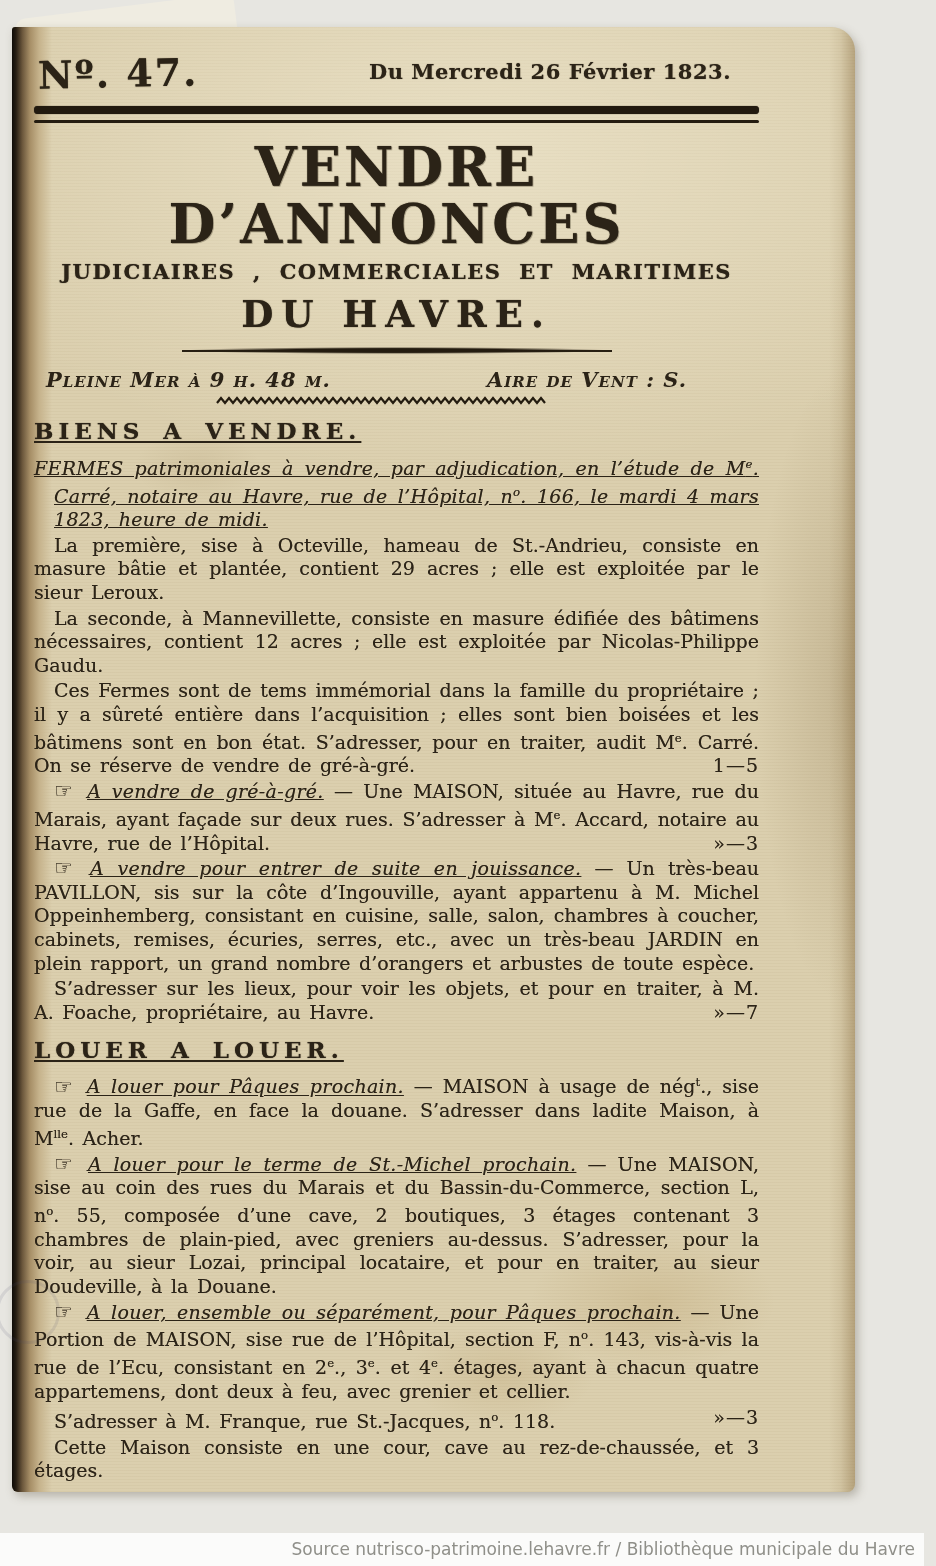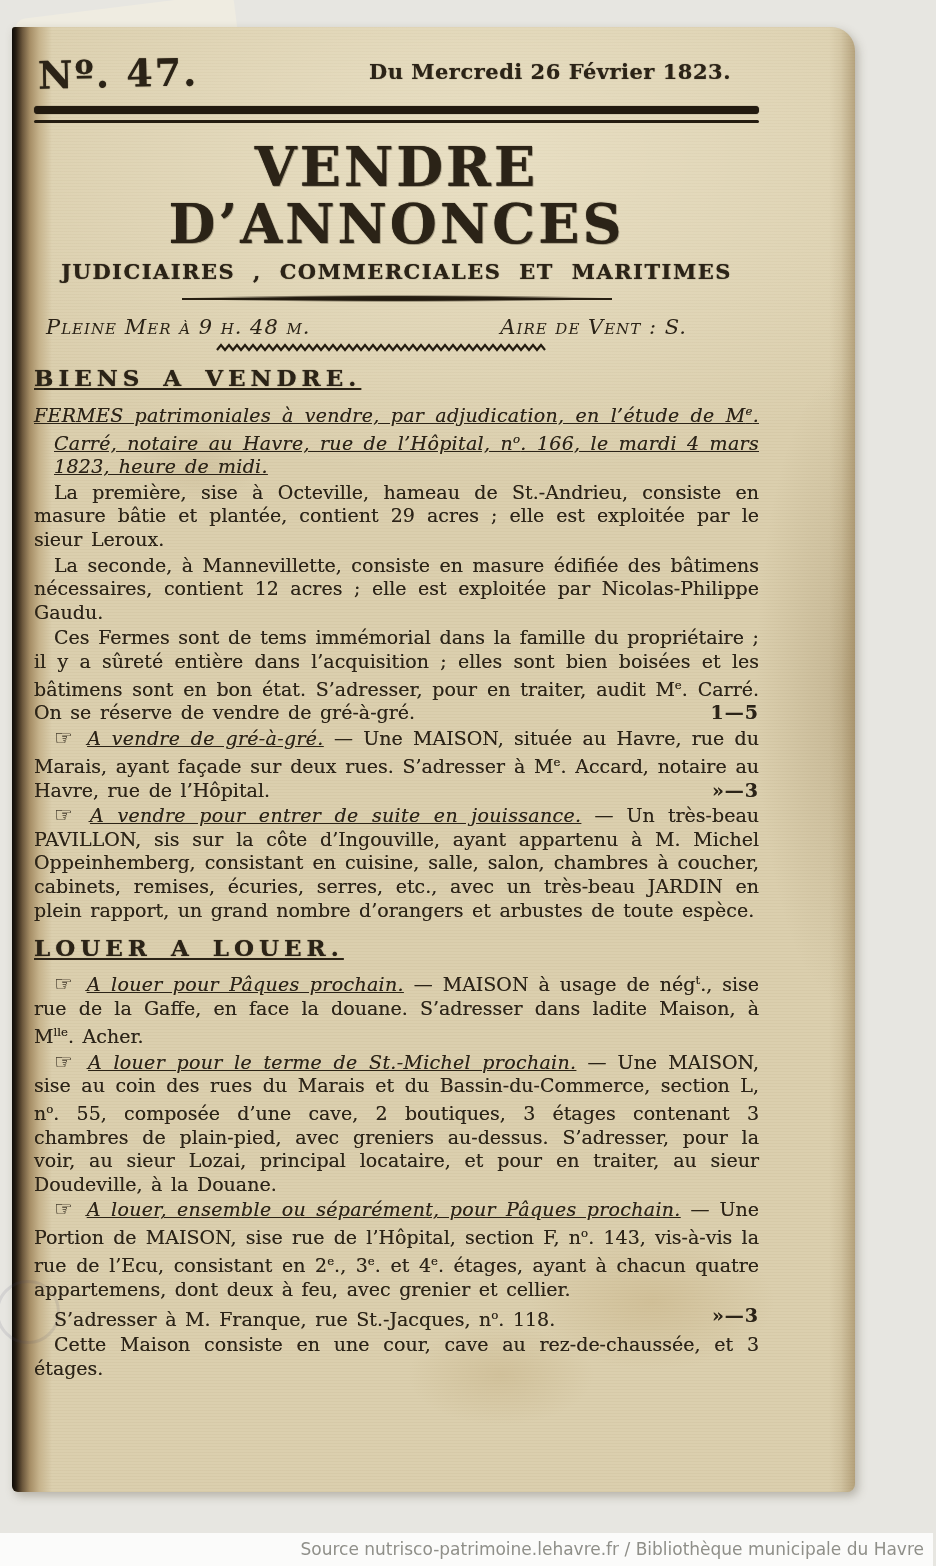--- a/index.html
+++ b/index.html
@@ -79,21 +79,21 @@
   .lens{position:relative;height:9px;width:430px;margin:10px auto 0;}
   .lens::before{
     content:"";position:absolute;left:0;right:0;top:4px;height:2px;background:#271f12;
   }
   .lens::after{
     content:"";position:absolute;left:0;right:0;top:1px;height:7px;
     background:radial-gradient(ellipse closest-side,#241c10 55%,transparent 100%);
   }
   .tide-row{
     display:flex;margin-top:12px;padding-left:12px;
-    font-style:italic;font-weight:normal;font-variant:small-caps;
+    font-style:italic;font-weight:bold;font-variant:small-caps;
     font-size:21px;letter-spacing:1px;
   }
   .wind{margin-left:auto;margin-right:72px;}
   .zz{display:block;line-height:0;}
   .zz-main{margin:4px 0 0 182px;}
   .sec-head{
     margin:12px 0 8px;font-size:23px;font-weight:bold;
     letter-spacing:5px;word-spacing:6px;text-shadow:0 0 1px rgba(36,27,12,.8);text-decoration:underline;
   }
   .sec-paras{margin:0;}
@@ -102,24 +102,24 @@
     word-spacing:2.5px;text-shadow:0 0 .6px rgba(43,35,23,.55);
   }
   .para.hang{padding-left:20px;text-indent:-20px;}
   .para.norm{text-indent:20px;}
   .para i{letter-spacing:.3px;text-decoration:underline;}
   .para sup{font-size:.62em;}
   .hand{
     font-family:"DejaVu Sans",sans-serif;font-style:normal;
     font-size:21px;margin-right:4px;
   }
-  .ref{float:right;font-weight:bold;letter-spacing:1px;padding-left:14px;}
+  .ref{float:right;font-weight:normal;letter-spacing:1px;padding-left:14px;}
   
   .footer{
-    position:absolute;left:0;right:3px;bottom:0;height:33px;background:#fbfbfa;
+    position:absolute;left:0;right:12px;bottom:0;height:33px;background:#fbfbfa;
     font-family:"DejaVu Sans",sans-serif;font-size:17px;color:#8f8f89;
     text-align:right;line-height:32px;padding-right:9px;box-sizing:border-box;
   }
 </style>
 </head>
 <body>
 
 <div class="under-sheet"></div>
 
 <div class="page">
@@ -133,20 +133,21 @@
       <div class="date">Du Mercredi 26 Février 1823.</div>
     </div>
 
     <div class="double-rule">
       <div class="r1"></div>
       <div class="r2"></div>
     </div>
 
     <h1 class="t1">VENDRE D’ANNONCES</h1>
     <div class="t2">JUDICIAIRES , COMMERCIALES ET MARITIMES</div>
+    <div class="t3">DU HAVRE.</div>
 
     <div class="lens"></div>
 
     <div class="tide-row">
       <span class="tide">Pleine Mer à 9 h. 48 m.</span>
       <span class="wind">Aire de Vent : S.</span>
     </div>
 
     <span class="zz zz-main"><svg width="330" height="9" xmlns="http://www.w3.org/2000/svg">
           <path d="M1 7 l4 -5 l4 5 l4 -5 l4 5 l4 -5 l4 5 l4 -5 l4 5 l4 -5 l4 5 l4 -5 l4 5 l4 -5 l4 5 l4 -5 l4 5 l4 -5 l4 5 l4 -5 l4 5 l4 -5 l4 5 l4 -5 l4 5 l4 -5 l4 5 l4 -5 l4 5 l4 -5 l4 5 l4 -5 l4 5 l4 -5 l4 5 l4 -5 l4 5 l4 -5 l4 5 l4 -5 l4 5 l4 -5 l4 5 l4 -5 l4 5 l4 -5 l4 5 l4 -5 l4 5 l4 -5 l4 5 l4 -5 l4 5 l4 -5 l4 5 l4 -5 l4 5 l4 -5 l4 5 l4 -5 l4 5 l4 -5 l4 5 l4 -5 l4 5 l4 -5 l4 5 l4 -5 l4 5 l4 -5 l4 5 l4 -5 l4 5 l4 -5 l4 5 l4 -5 l4 5 l4 -5 l4 5 l4 -5 l4 5 l4 -5 l4 5" fill="none" stroke="#241c10" stroke-width="2.2"></path>
@@ -155,20 +156,21 @@
     <div id="sections">
   <div class="section">
     <h2 class="sec-head">BIENS A VENDRE.</h2>
     <div class="sec-paras">
             <p class="para hang"><i>FERMES patrimoniales à vendre, par adjudication, en l’étude de M<sup>e</sup>. Carré, notaire au Havre, rue de l’Hôpital, n<sup>o</sup>. 166, le mardi 4 mars 1823, heure de midi.</i></p>
             <p class="para norm">La première, sise à Octeville, hameau de St.-Andrieu, consiste en masure bâtie et plantée, contient 29 acres ; elle est exploitée par le sieur Leroux.</p>
             <p class="para norm">La seconde, à Mannevillette, consiste en masure édifiée des bâtimens nécessaires, contient 12 acres ; elle est exploitée par Nicolas-Philippe Gaudu.</p>
             <p class="para norm">Ces Fermes sont de tems immémorial dans la famille du propriétaire ; il y a sûreté entière dans l’acquisition ; elles sont bien boisées et les bâtimens sont en bon état. S’adresser, pour en traiter, audit M<sup>e</sup>. Carré. On se réserve de vendre de gré-à-gré.<span class="ref">1—5</span></p>
             <p class="para norm"><span class="hand">☞</span> <i>A vendre de gré-à-gré.</i> — Une MAISON, située au Havre, rue du Marais, ayant façade sur deux rues. S’adresser à M<sup>e</sup>. Accard, notaire au Havre, rue de l’Hôpital.<span class="ref">»—3</span></p>
             <p class="para norm"><span class="hand">☞</span> <i>A vendre pour entrer de suite en jouissance.</i> — Un très-beau PAVILLON, sis sur la côte d’Ingouville, ayant appartenu à M. Michel Oppeinhemberg, consistant en cuisine, salle, salon, chambres à coucher, cabinets, remises, écuries, serres, etc., avec un très-beau JARDIN en plein rapport, un grand nombre d’orangers et arbustes de toute espèce.</p>
+            <p class="para norm">S’adresser sur les lieux, pour voir les objets, et pour en traiter, à M. A. Foache, propriétaire, au Havre.<span class="ref">»—7</span></p>
           </div>
   </div>
 
   <div class="section">
     <h2 class="sec-head">LOUER A LOUER.</h2>
     <div class="sec-paras">
             <p class="para norm"><span class="hand">☞</span> <i>A louer pour Pâques prochain.</i> — MAISON à usage de nég<sup>t</sup>., sise rue de la Gaffe, en face la douane. S’adresser dans ladite Maison, à M<sup>lle</sup>. Acher.</p>
             <p class="para norm"><span class="hand">☞</span> <i>A louer pour le terme de St.-Michel prochain.</i> — Une MAISON, sise au coin des rues du Marais et du Bassin-du-Commerce, section L, n<sup>o</sup>. 55, composée d’une cave, 2 boutiques, 3 étages contenant 3 chambres de plain-pied, avec greniers au-dessus. S’adresser, pour la voir, au sieur Lozai, principal locataire, et pour en traiter, au sieur Doudeville, à la Douane.</p>
             <p class="para norm"><span class="hand">☞</span> <i>A louer, ensemble ou séparément, pour Pâques prochain.</i> — Une Portion de MAISON, sise rue de l’Hôpital, section F, n<sup>o</sup>. 143, vis-à-vis la rue de l’Ecu, consistant en 2<sup>e</sup>., 3<sup>e</sup>. et 4<sup>e</sup>. étages, ayant à chacun quatre appartemens, dont deux à feu, avec grenier et cellier.</p>
             <p class="para norm">S’adresser à M. Franque, rue St.-Jacques, n<sup>o</sup>. 118.<span class="ref">»—3</span></p>

